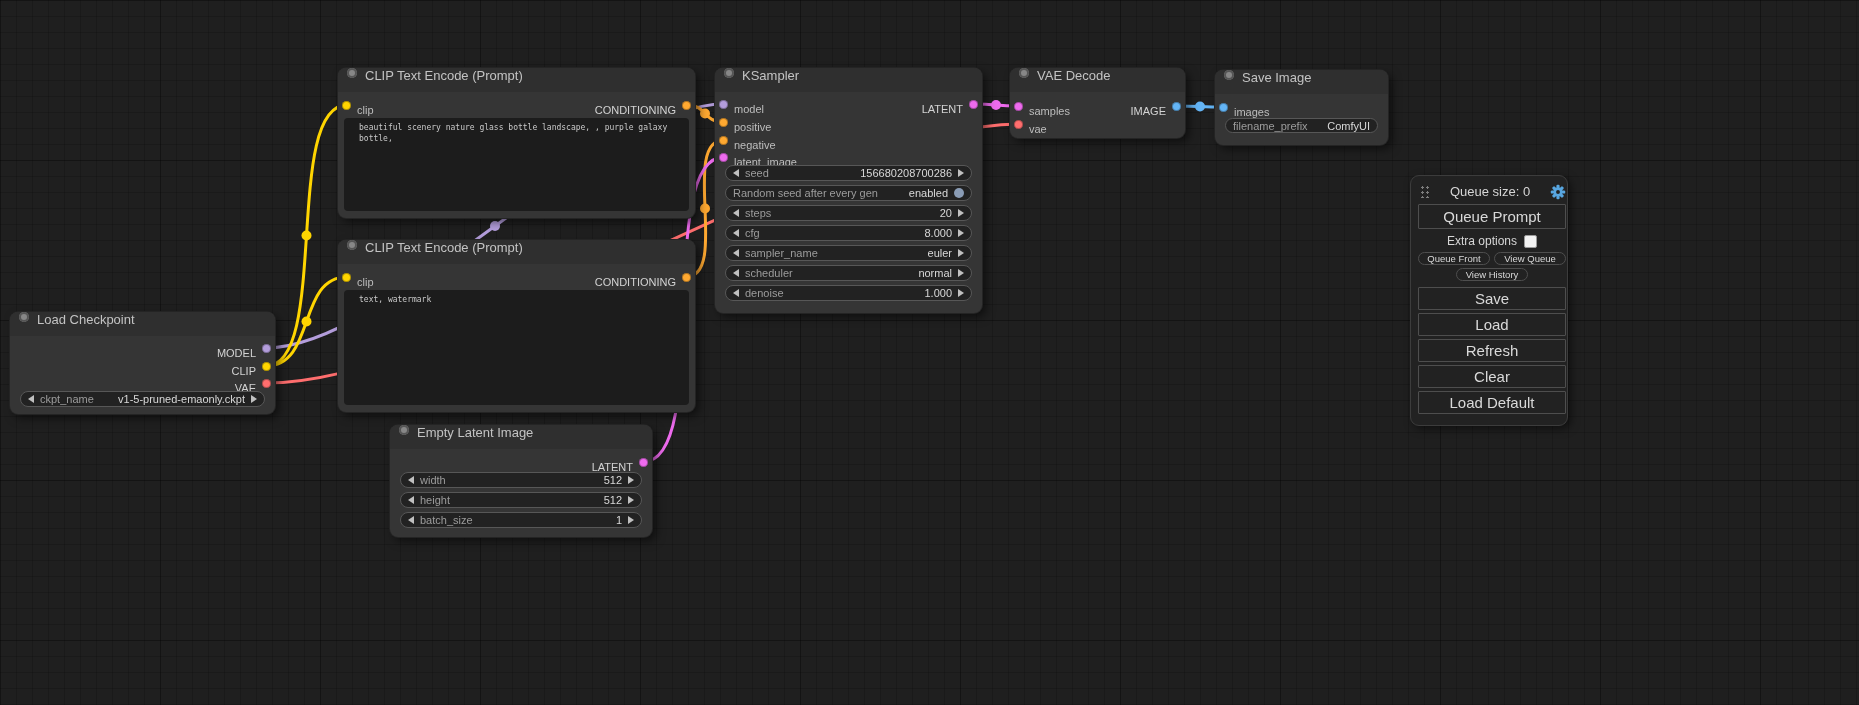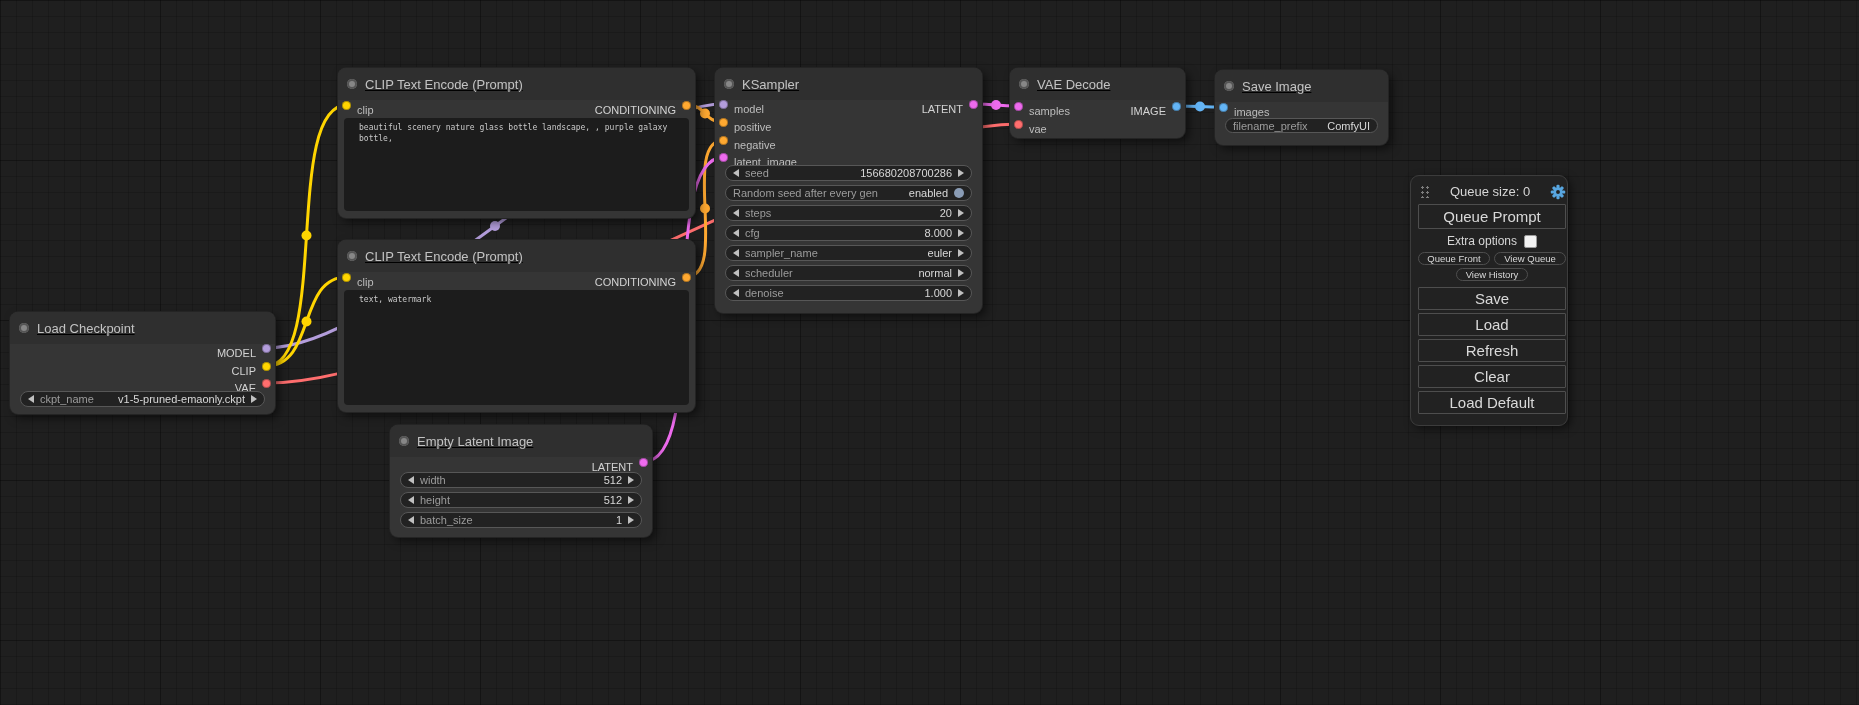--- a/index.html
+++ b/index.html
@@ -9,21 +9,21 @@
       linear-gradient(rgba(0,0,0,0.16) 1px, transparent 1px),
       linear-gradient(90deg, rgba(0,0,0,0.16) 1px, transparent 1px),
       linear-gradient(rgba(0,0,0,0.22) 1px, transparent 1px),
       linear-gradient(90deg, rgba(0,0,0,0.22) 1px, transparent 1px);
     background-size:16px 16px,16px 16px,160px 160px,160px 160px;}
   #wires{position:absolute;left:0;top:0;z-index:1;pointer-events:none;}
   #wires path{fill:none;stroke-width:3;stroke-linecap:round;}
   .node{position:absolute;z-index:2;background:#353535;border-radius:8px;
     box-shadow:0 0 0 1px #242424, 4px 4px 10px rgba(0,0,0,.55);}
   .node-title{position:absolute;left:0;right:0;top:0;height:24px;background:#2f2f2f;
-    border-radius:8px 8px 0 0;display:flex;align-items:center;padding:16px 9px;gap:8px;box-sizing:border-box;text-decoration:underline;}
+    border-radius:8px 8px 0 0;display:flex;align-items:flex-start;padding:0 9px;gap:8px;box-sizing:border-box;}
   .title-dot{width:10px;height:10px;border-radius:50%;background:#878787;box-shadow:inset 0 0 0 2px #555;flex:0 0 auto;}
   .title-text{color:#c3c3c3;font-size:13px;white-space:nowrap;}
   .slot{position:absolute;display:flex;align-items:center;gap:6px;height:14px;}
   .slot.in{left:4px;}
   .slot.out{right:4px;}
   .dot{width:9px;height:9px;border-radius:50%;box-shadow:inset 0 0 0 1px rgba(0,0,0,.3);flex:0 0 auto;}
   .slot-label{font-size:11px;color:#bdbdbd;white-space:nowrap;margin-top:10px;}
   .out-label{color:#d3d3d3;}
   .widget{position:absolute;left:10px;right:10px;height:16px;background:#222;border:1px solid #575757;
     border-radius:9px;display:flex;align-items:center;padding:0 7px;box-sizing:border-box;gap:6px;}

